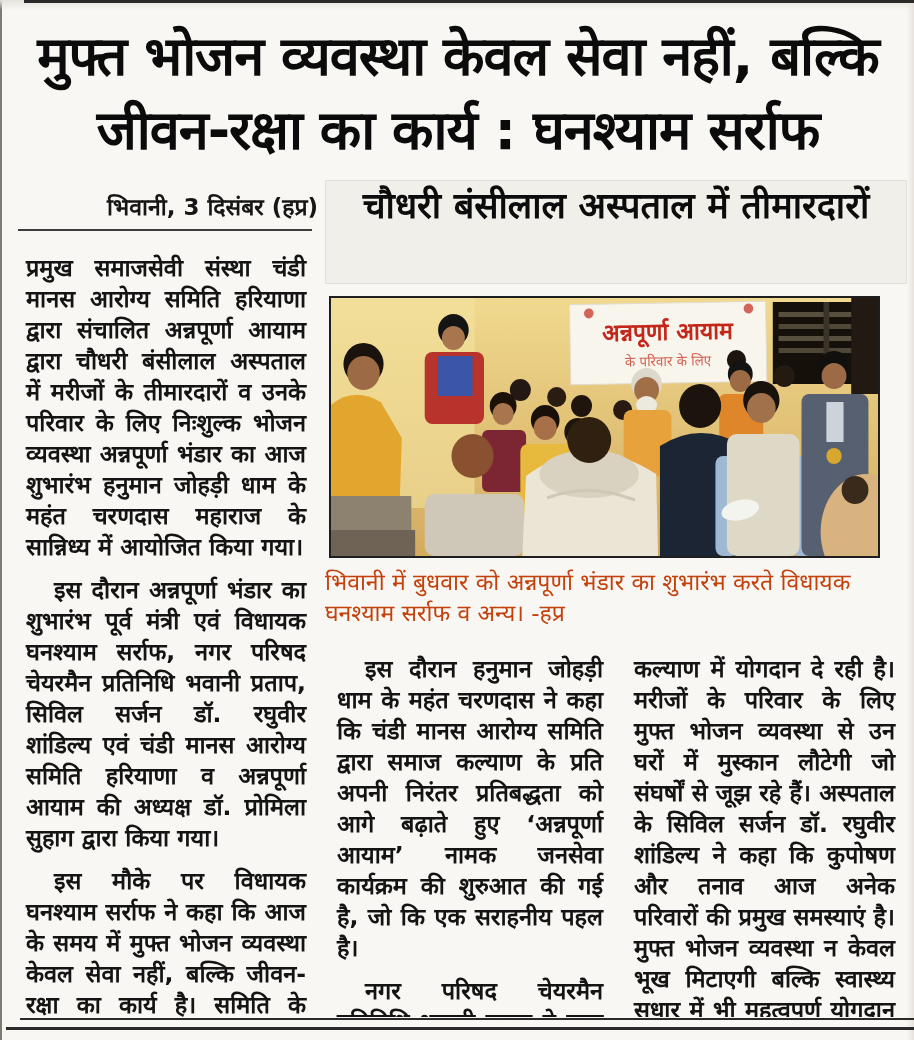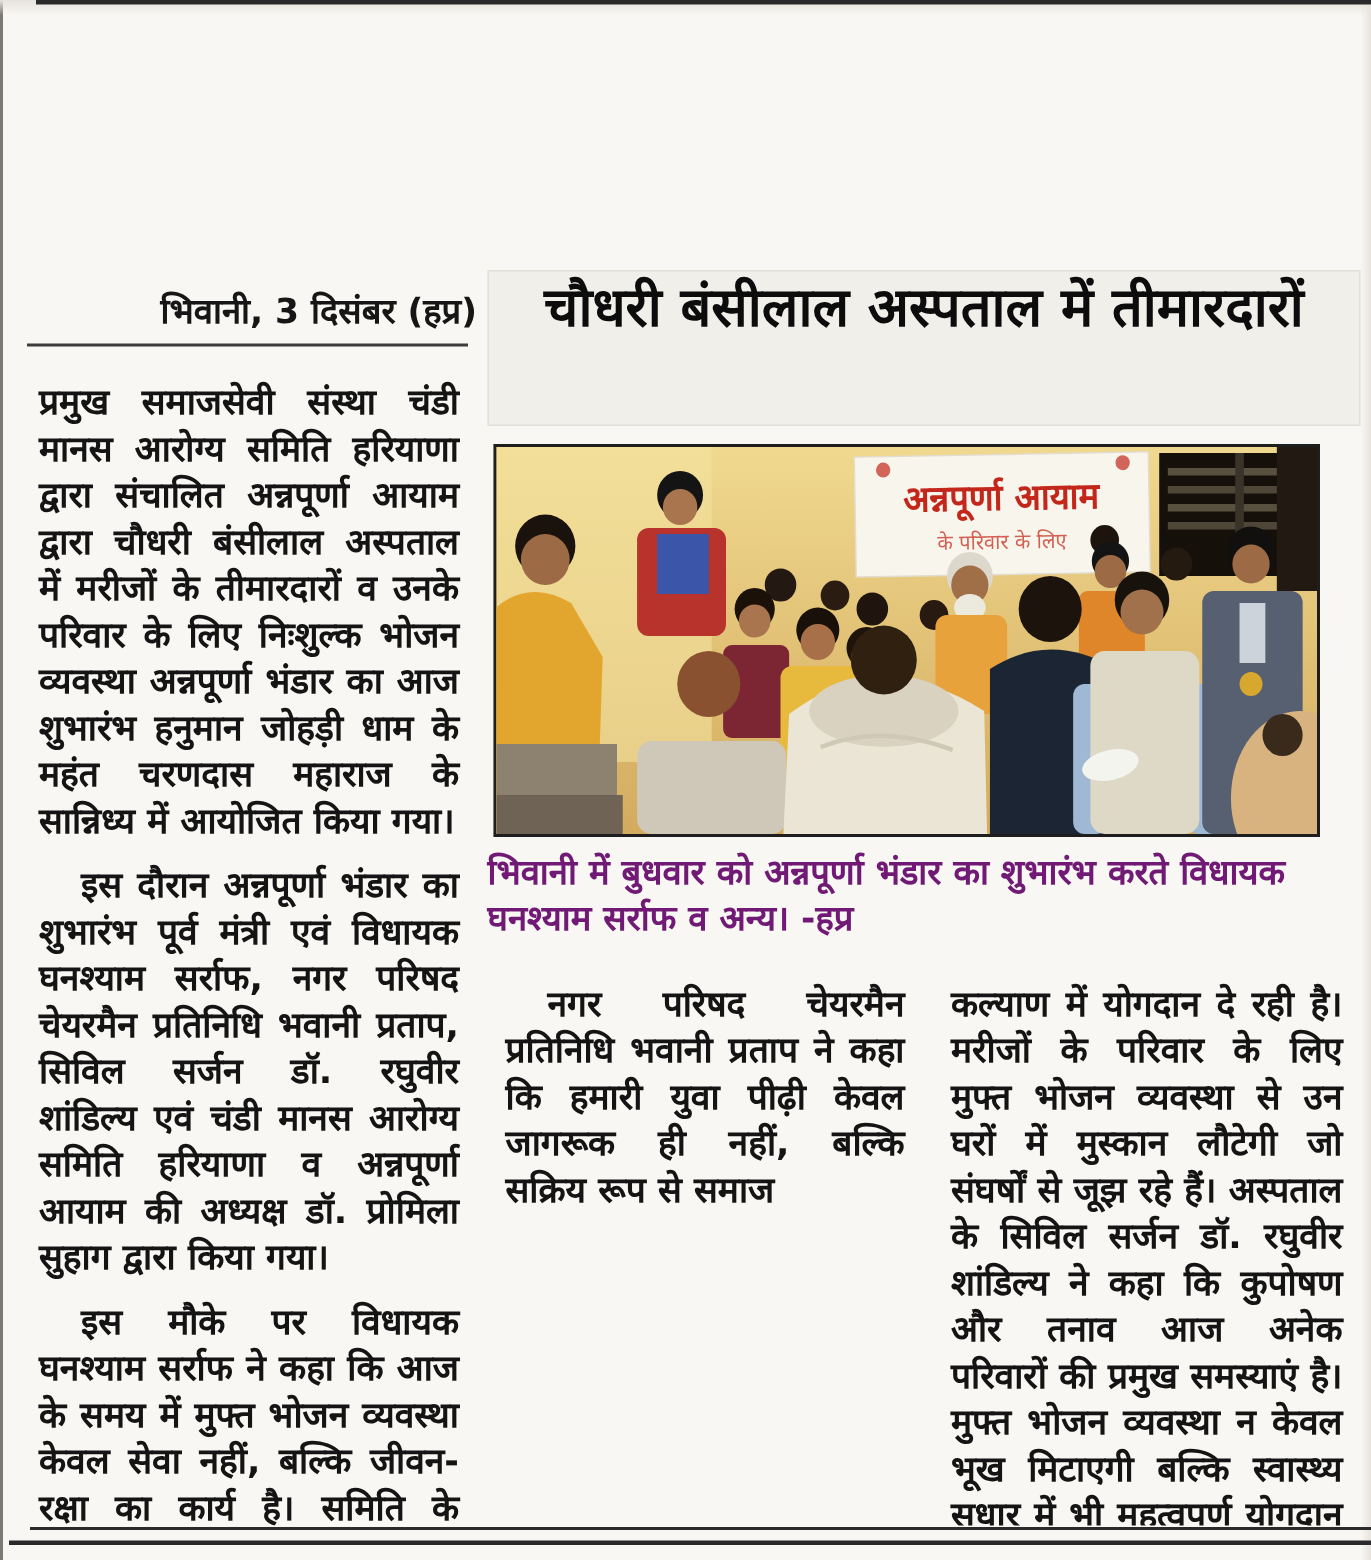--- a/index.html
+++ b/index.html
@@ -40,21 +40,21 @@
     font-size:36px;line-height:50px;
   }
   .photo{
     position:absolute;left:329px;top:296px;width:551px;height:262px;
     box-sizing:border-box;border:2px solid #1e1e1e;background:var(--photo-wall);
   }
   .photo svg{display:block;width:100%;height:100%;}
   .photo text{font-family:"DejaVu Sans",sans-serif;}
   .caption{
     position:absolute;left:325px;top:567px;width:586px;
-    font-size:23px;line-height:31px;font-weight:bold;color:#701a75;
+    font-size:23px;line-height:31px;font-weight:normal;color:#c2410c;
   }
   .bodycol{
     position:absolute;
     font-size:23.5px;line-height:31px;font-weight:600;
     text-align:justify;color:#141414;overflow:hidden;
   }
   .bodycol p{margin:12px;}
   .bodycol p.indent{text-indent:28px;}
   .col1{left:14px;top:241px;width:304px;height:776px;}
   .col2{left:325px;top:642px;width:290px;height:375px;}
@@ -65,20 +65,24 @@
 </head>
 <body>
 
 <div class="page">
 
   <div class="edge-shade-top"></div>
   <div class="edge-shade-right"></div>
   <div class="left-vrule"></div>
   <div class="rule top-hrule"></div>
 
+  <div class="headline">
+    <div>मुफ्त भोजन व्यवस्था केवल सेवा नहीं, बल्कि</div>
+    <div>जीवन-रक्षा का कार्य : घनश्याम सर्राफ</div>
+  </div>
 
   <div class="dateline">भिवानी, 3 दिसंबर (हप्र)</div>
   <div class="rule dateline-rule"></div>
 
   <div class="subheadline-box">
     <div>चौधरी बंसीलाल अस्पताल में तीमारदारों</div>
   </div>
 
   <div class="photo">
     <svg viewBox="0 0 572 258" preserveAspectRatio="none">
@@ -186,20 +190,21 @@
 
   <div class="caption">भिवानी में बुधवार को अन्नपूर्णा भंडार का शुभारंभ करते विधायक घनश्याम सर्राफ व अन्य। -हप्र</div>
 
   <div class="bodycol col1">
     <p>प्रमुख समाजसेवी संस्था चंडी मानस आरोग्य समिति हरियाणा द्वारा संचालित अन्नपूर्णा आयाम द्वारा चौधरी बंसीलाल अस्पताल में मरीजों के तीमारदारों व उनके परिवार के लिए निःशुल्क भोजन व्यवस्था अन्नपूर्णा भंडार का आज शुभारंभ हनुमान जोहड़ी धाम के महंत चरणदास महाराज के सान्निध्य में आयोजित किया गया।</p>
     <p class="indent">इस दौरान अन्नपूर्णा भंडार का शुभारंभ पूर्व मंत्री एवं विधायक घनश्याम सर्राफ, नगर परिषद चेयरमैन प्रतिनिधि भवानी प्रताप, सिविल सर्जन डॉ. रघुवीर शांडिल्य एवं चंडी मानस आरोग्य समिति हरियाणा व अन्नपूर्णा आयाम की अध्यक्ष डॉ. प्रोमिला सुहाग द्वारा किया गया।</p>
     <p class="indent">इस मौके पर विधायक घनश्याम सर्राफ ने कहा कि आज के समय में मुफ्त भोजन व्यवस्था केवल सेवा नहीं, बल्कि जीवन-रक्षा का कार्य है। समिति के सदस्य निश्चित रूप से समाज के सच्चे प्रहरी हैं।</p>
   </div>
 
   <div class="bodycol col2">
+    <p class="indent">इस दौरान हनुमान जोहड़ी धाम के महंत चरणदास ने कहा कि चंडी मानस आरोग्य समिति द्वारा समाज कल्याण के प्रति अपनी निरंतर प्रतिबद्धता को आगे बढ़ाते हुए ‘अन्नपूर्णा आयाम’ नामक जनसेवा कार्यक्रम की शुरुआत की गई है, जो कि एक सराहनीय पहल है।</p>
     <p class="indent">नगर परिषद चेयरमैन प्रतिनिधि भवानी प्रताप ने कहा कि हमारी युवा पीढ़ी केवल जागरूक ही नहीं, बल्कि सक्रिय रूप से समाज</p>
   </div>
 
   <div class="bodycol col3">
     <p>कल्याण में योगदान दे रही है। मरीजों के परिवार के लिए मुफ्त भोजन व्यवस्था से उन घरों में मुस्कान लौटेगी जो संघर्षों से जूझ रहे हैं। अस्पताल के सिविल सर्जन डॉ. रघुवीर शांडिल्य ने कहा कि कुपोषण और तनाव आज अनेक परिवारों की प्रमुख समस्याएं है। मुफ्त भोजन व्यवस्था न केवल भूख मिटाएगी बल्कि स्वास्थ्य सुधार में भी महत्वपूर्ण योगदान देगी।</p>
   </div>
 
   <div class="rule bottom-hrule-1"></div>
   <div class="rule bottom-hrule-2"></div>
 

